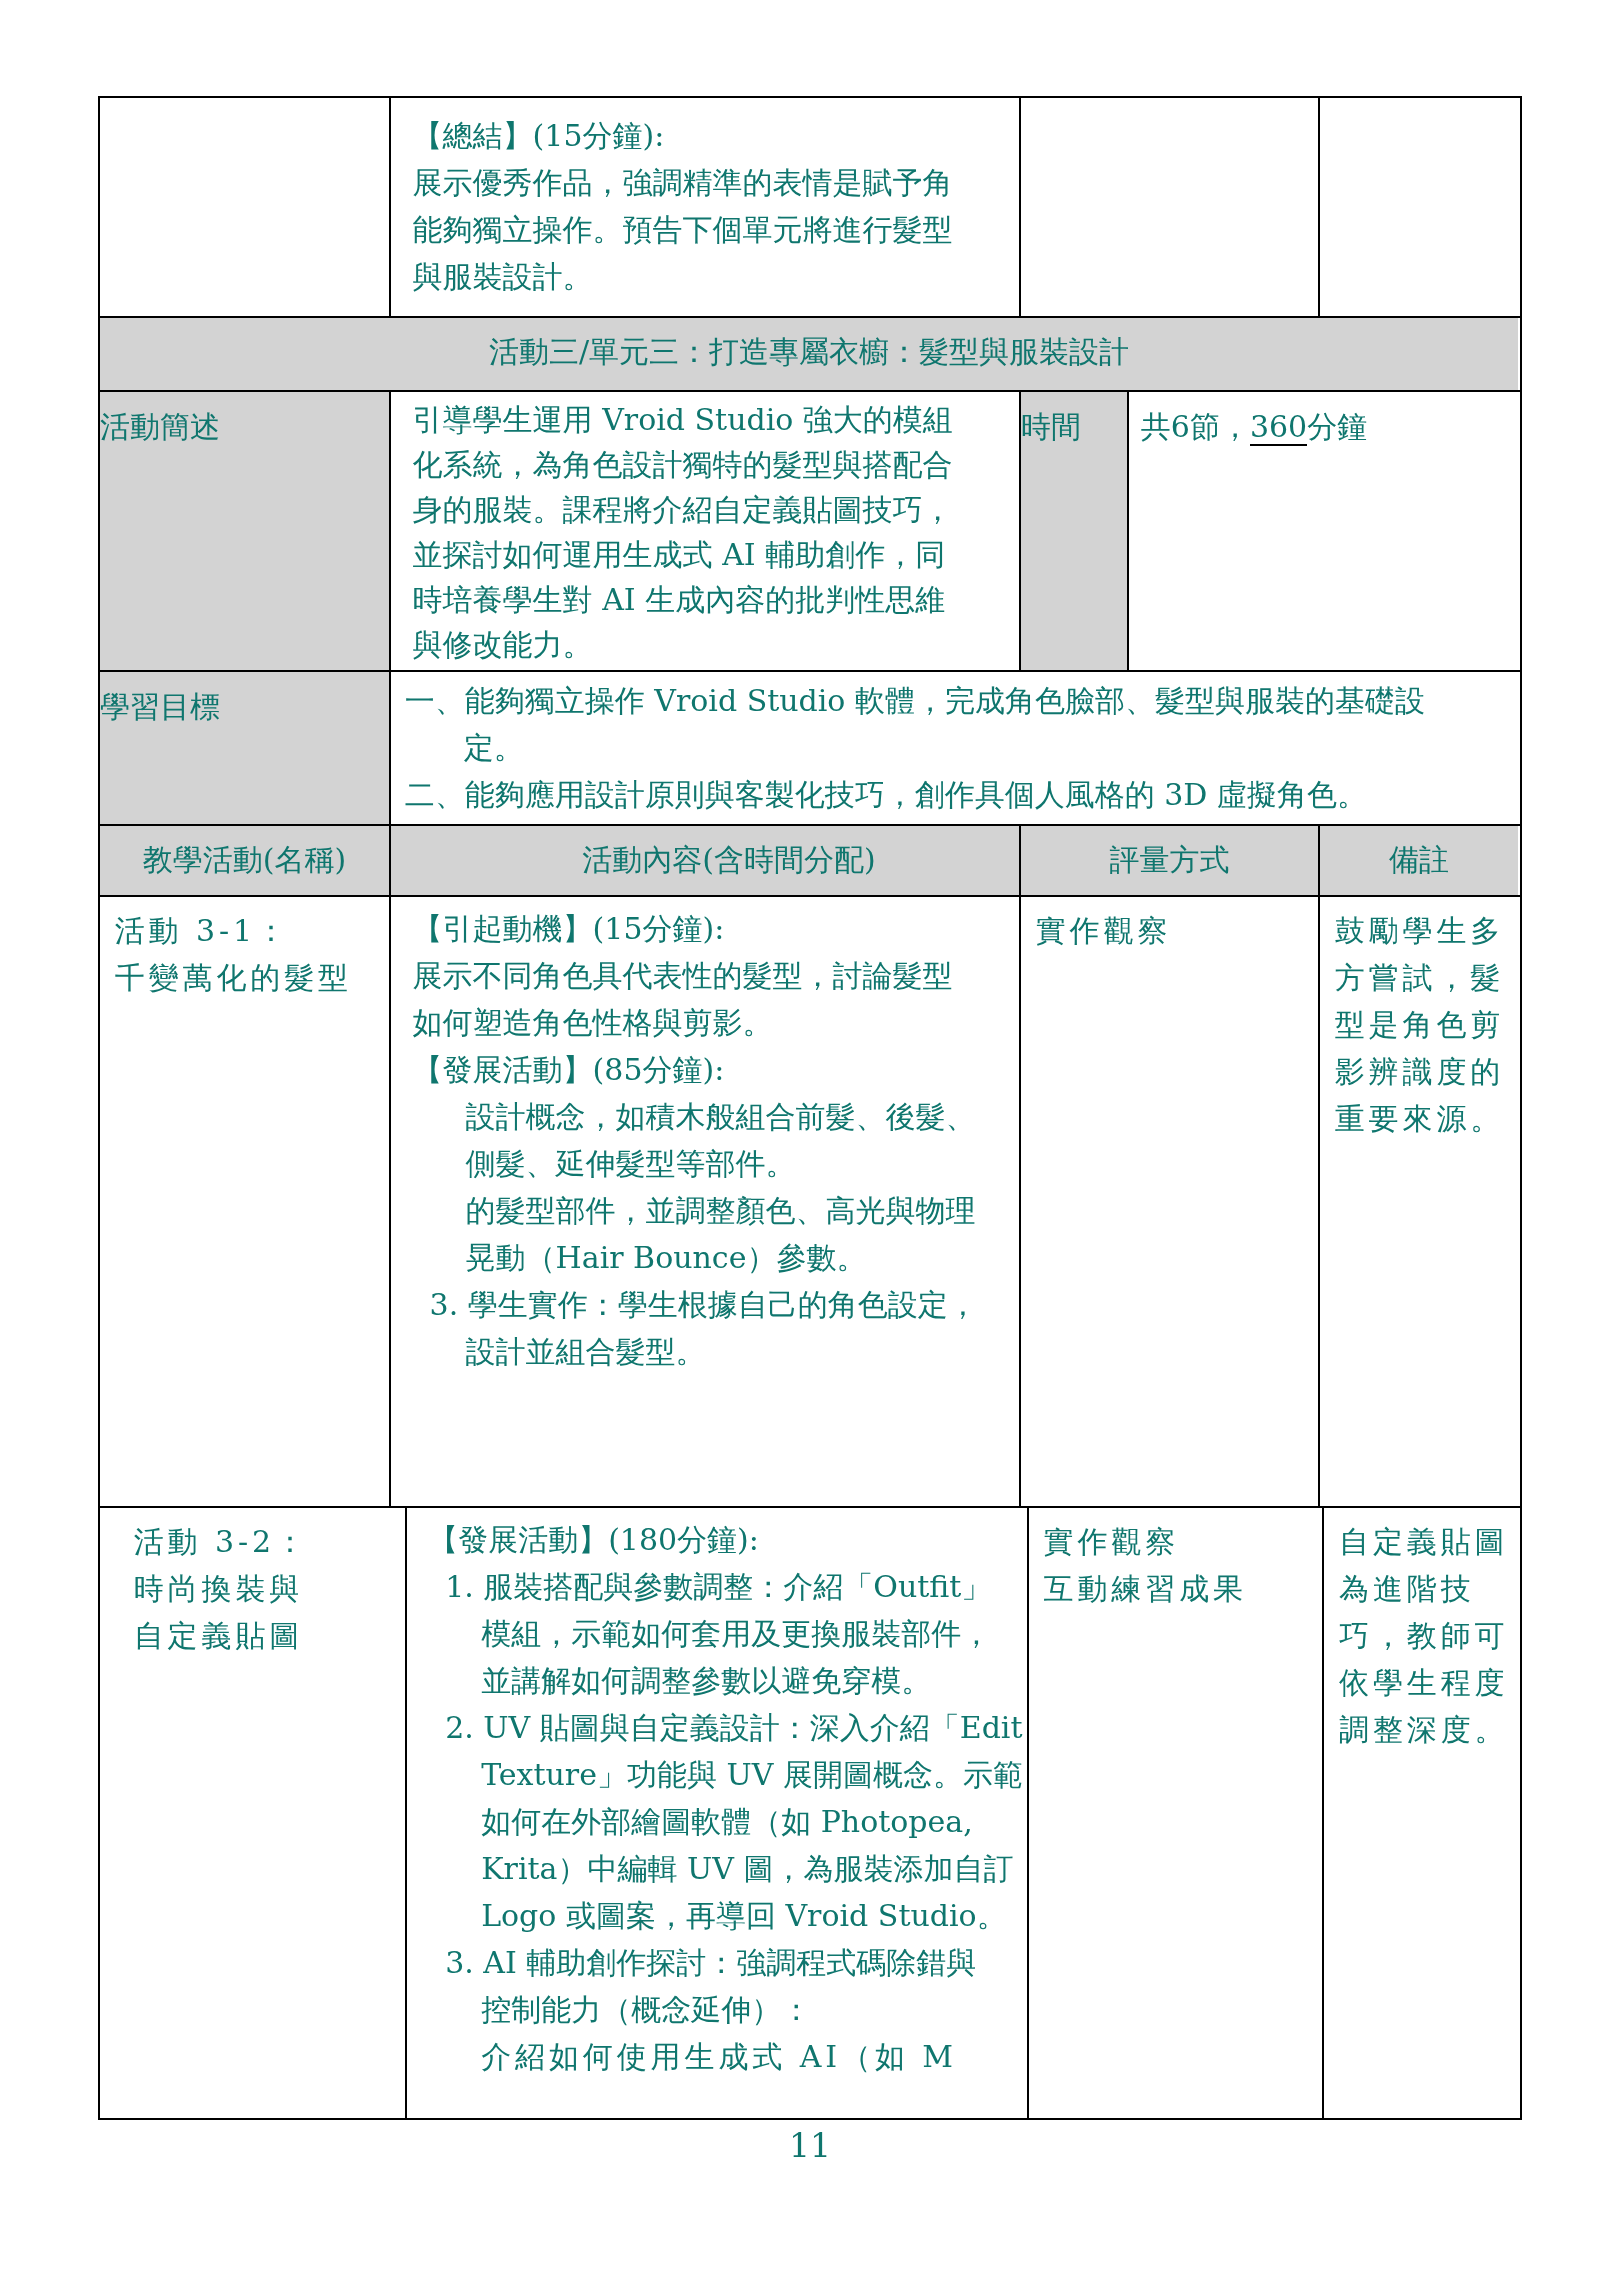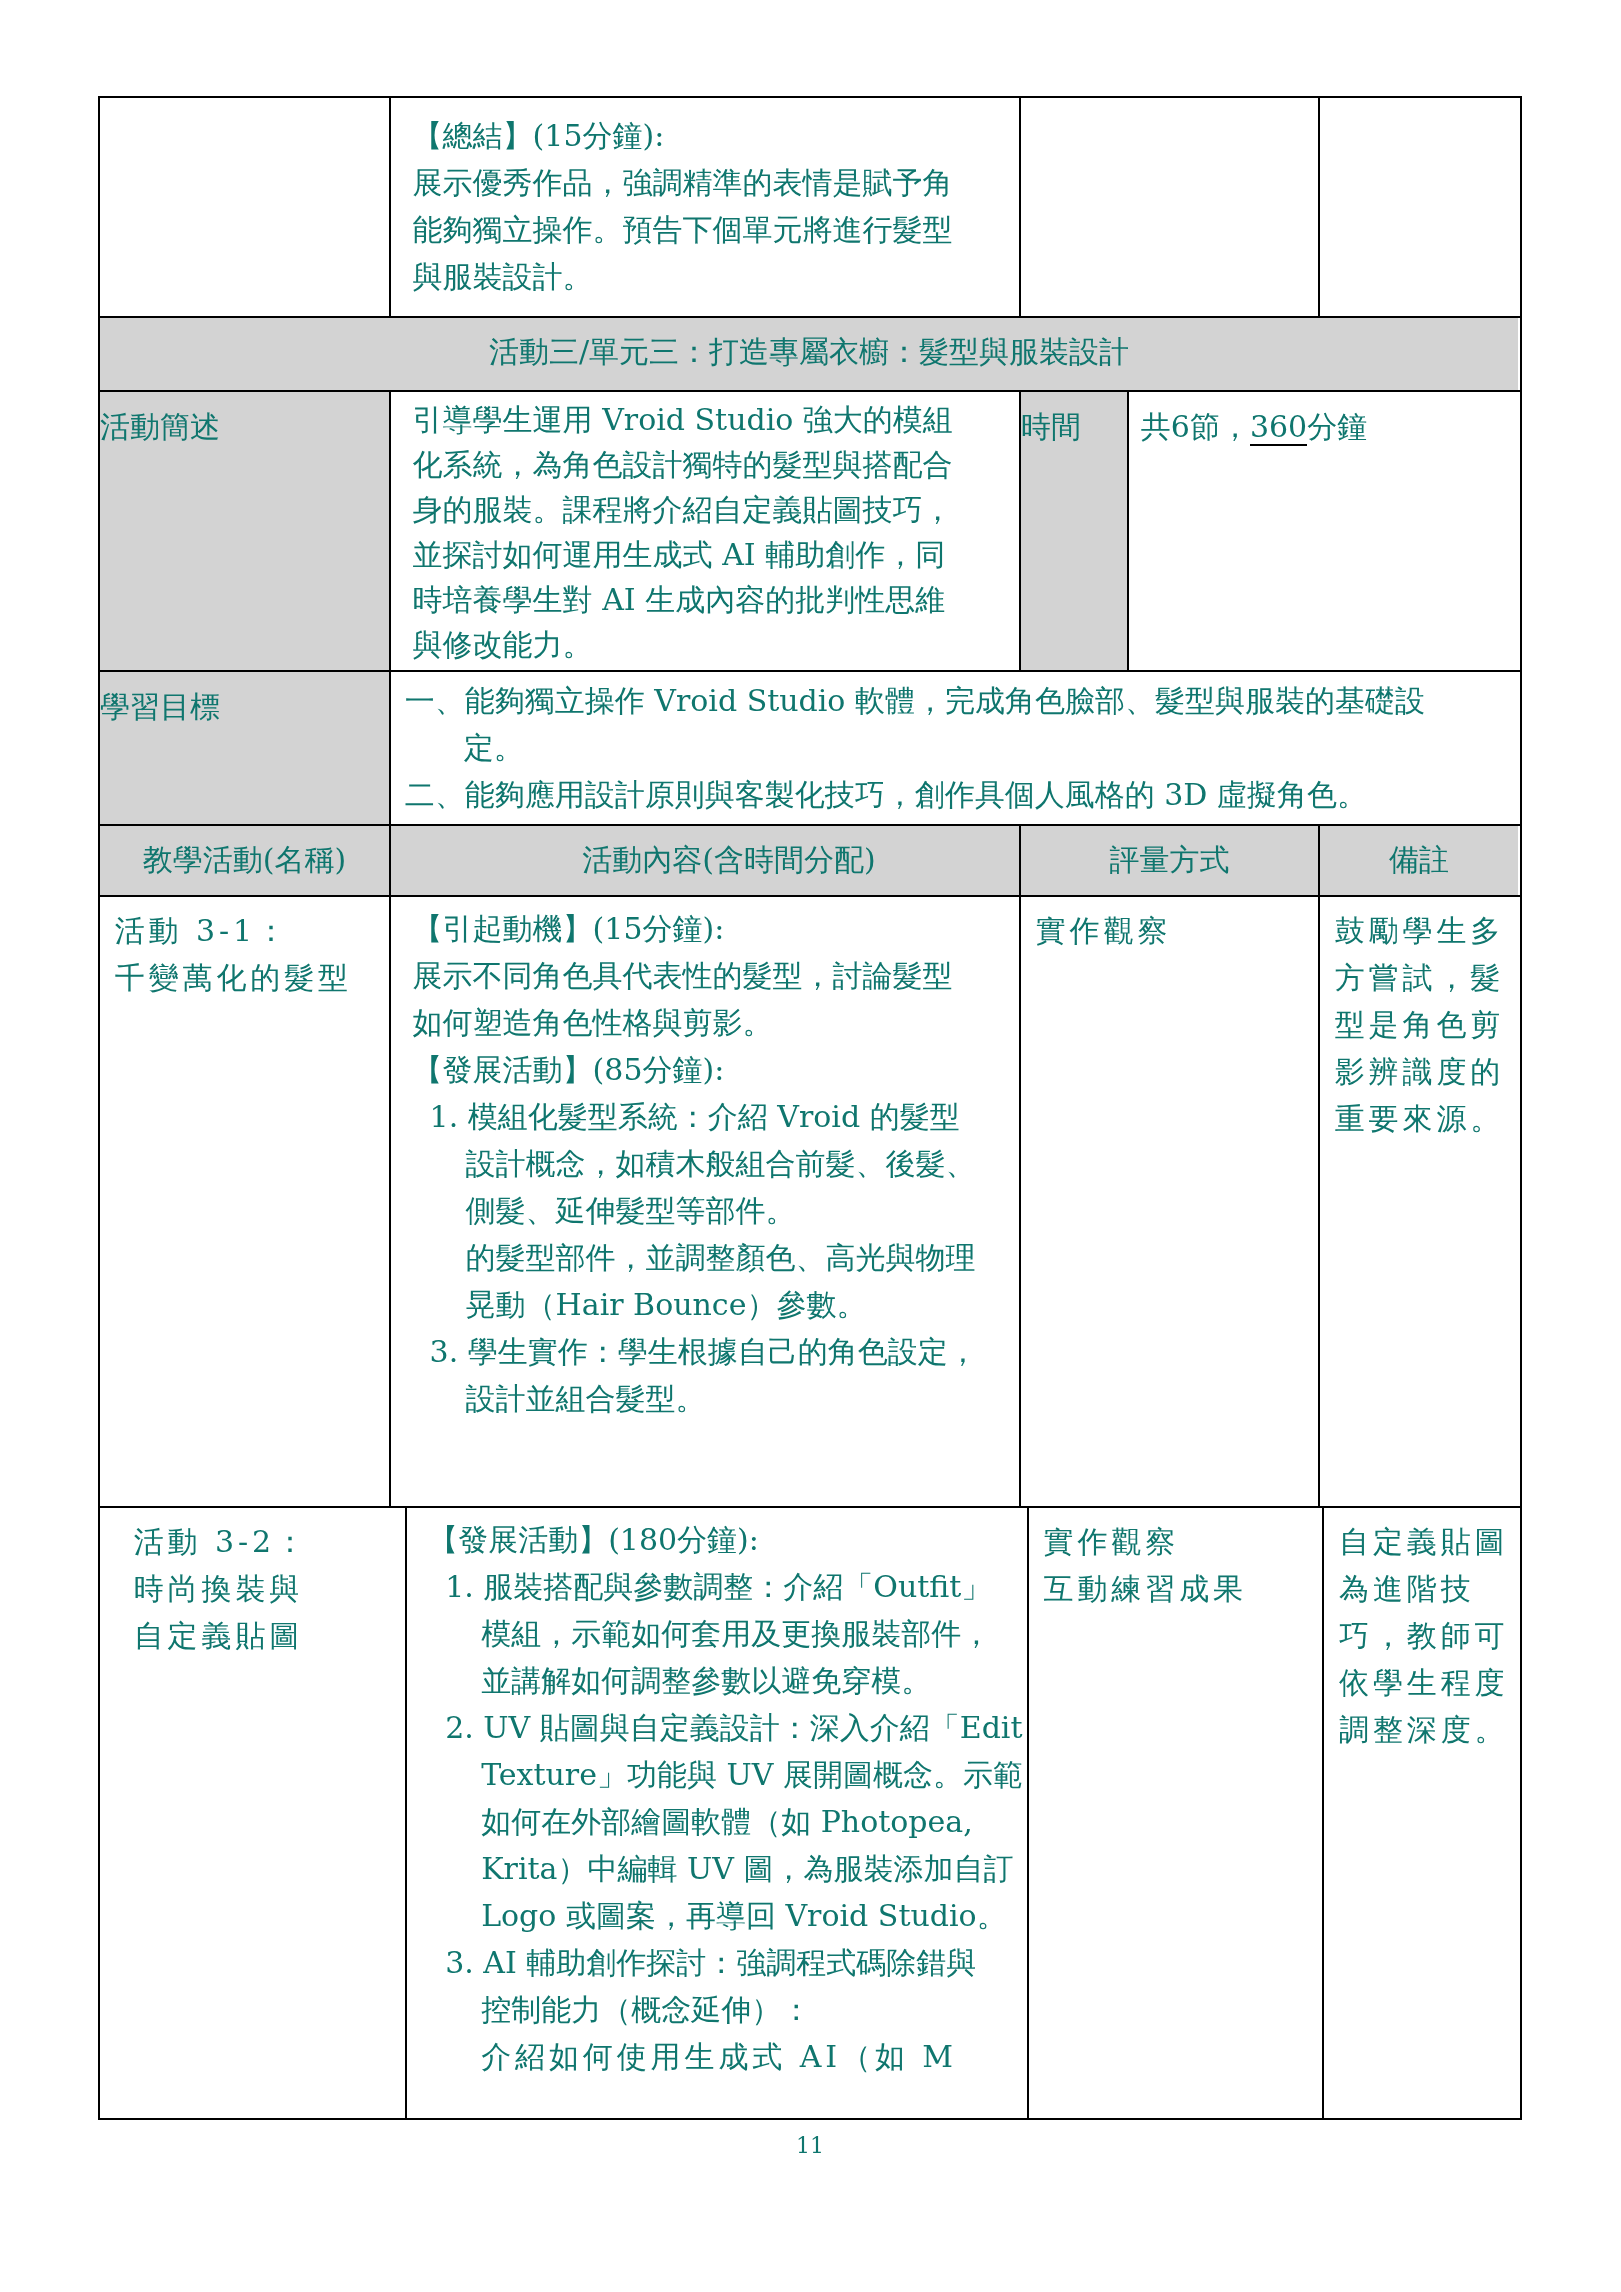--- a/index.html
+++ b/index.html
@@ -66,21 +66,21 @@
 
   
   .banner-cell { text-align:center; line-height:68px; }
 
   
   .time-value-cell { padding:15.7px 0 0 11.8px; line-height:37px; }
   .u { border-bottom:2.9px solid #000; }
 
   .page-number {
     position:absolute; left:98px; top:2125px; width:1424px;
-    text-align:center; font-size:22px; line-height:41px;
+    text-align:center; font-size:33px; line-height:41px;
   }
 </style>
 </head>
 <body>
 
 <div class="page">
   <div class="doc-table">
 
     <div class="row r-carry">
       <div class="cell cA"></div>
@@ -131,21 +131,20 @@
     <div class="row r-act1">
       <div class="cell cA side-cell">
           <div class="line p">活動 3-1：</div>
           <div class="line p">千變萬化的髮型</div>
         </div>
       <div class="cell cB content-cell">
           <div class="line p">【引起動機】(15分鐘):</div>
           <div class="line p">展示不同角色具代表性的髮型，討論髮型</div>
           <div class="line p">如何塑造角色性格與剪影。</div>
           <div class="line p">【發展活動】(85分鐘):</div>
-          <div class="line n">1. 模組化髮型系統：介紹 Vroid 的髮型</div>
           <div class="line c">設計概念，如積木般組合前髮、後髮、</div>
           <div class="line c">側髮、延伸髮型等部件。</div>
           <div class="line c">的髮型部件，並調整顏色、高光與物理</div>
           <div class="line c">晃動（Hair Bounce）參數。</div>
           <div class="line n">3. 學生實作：學生根據自己的角色設定，</div>
           <div class="line c">設計並組合髮型。</div>
         </div>
       <div class="cell cC side-cell">
           <div class="line p">實作觀察</div>
         </div>

